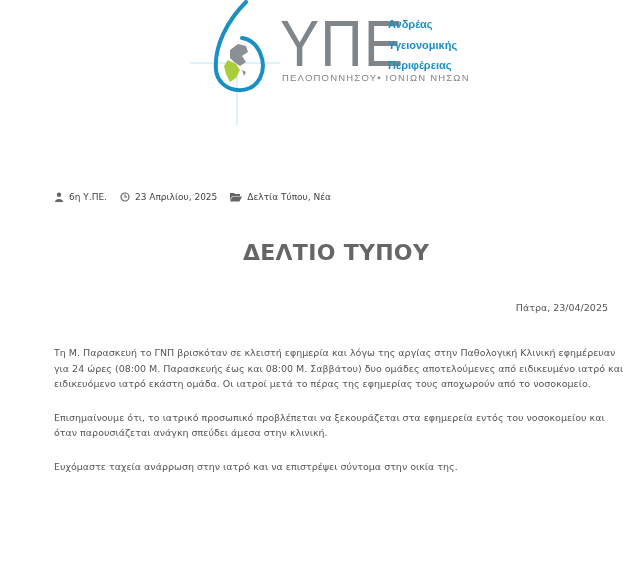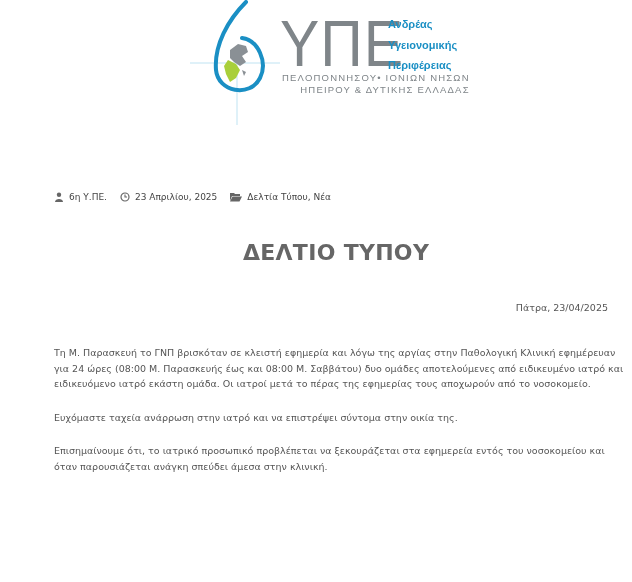--- a/index.html
+++ b/index.html
@@ -63,21 +63,20 @@
     <path d="M52 70 L56 72 L54 76 Z" fill="#8a9095"></path>
   </svg>
   <div class="ype">ΥΠΕ</div>
   <div class="dioik">
     <div>Ανδρέας</div>
     <div>Υγειονομικής</div>
     <div>Περιφέρειας</div>
   </div>
   <div class="region">
     <div>ΠΕΛΟΠΟΝΝΗΣΟΥ• ΙΟΝΙΩΝ ΝΗΣΩΝ</div>
-    <div>ΗΠΕΙΡΟΥ &amp; ΔΥΤΙΚΗΣ ΕΛΛΑΔΑΣ</div>
   </div>
 </div>
 
 <div class="meta">
   <span class="item">
     <span class="ico">
       <svg width="10" height="10" viewBox="0 0 10 10">
           <circle cx="5" cy="2.8" r="2.2" fill="#666"></circle>
           <path d="M1 10 C1 6 9 6 9 10 Z" fill="#666"></path>
         </svg>
@@ -103,15 +102,15 @@
     <span>Δελτία Τύπου, Νέα</span>
   </span>
 </div>
 
 <div class="title">ΔΕΛΤΙΟ ΤΥΠΟΥ</div>
 
 <div class="date-loc">Πάτρα, 23/04/2025</div>
 
 <div class="body-text">
   <p>Τη Μ. Παρασκευή το ΓΝΠ βρισκόταν σε κλειστή εφημερία και λόγω της αργίας στην Παθολογική Κλινική εφημέρευαν για 24 ώρες (08:00 Μ. Παρασκευής έως και 08:00 Μ. Σαββάτου) δυο ομάδες αποτελούμενες από ειδικευμένο ιατρό και ειδικευόμενο ιατρό εκάστη ομάδα. Οι ιατροί μετά το πέρας της εφημερίας τους αποχωρούν από το νοσοκομείο.</p>
+  <p>Επισημαίνουμε ότι, το ιατρικό προσωπικό προβλέπεται να ξεκουράζεται στα εφημερεία εντός του νοσοκομείου και όταν παρουσιάζεται ανάγκη σπεύδει άμεσα στην κλινική.</p>
   <p>Ευχόμαστε ταχεία ανάρρωση στην ιατρό και να επιστρέψει σύντομα στην οικία της.</p>
-  <p>Επισημαίνουμε ότι, το ιατρικό προσωπικό προβλέπεται να ξεκουράζεται στα εφημερεία εντός του νοσοκομείου και όταν παρουσιάζεται ανάγκη σπεύδει άμεσα στην κλινική.</p>
 </div>
 
 </body></html>

